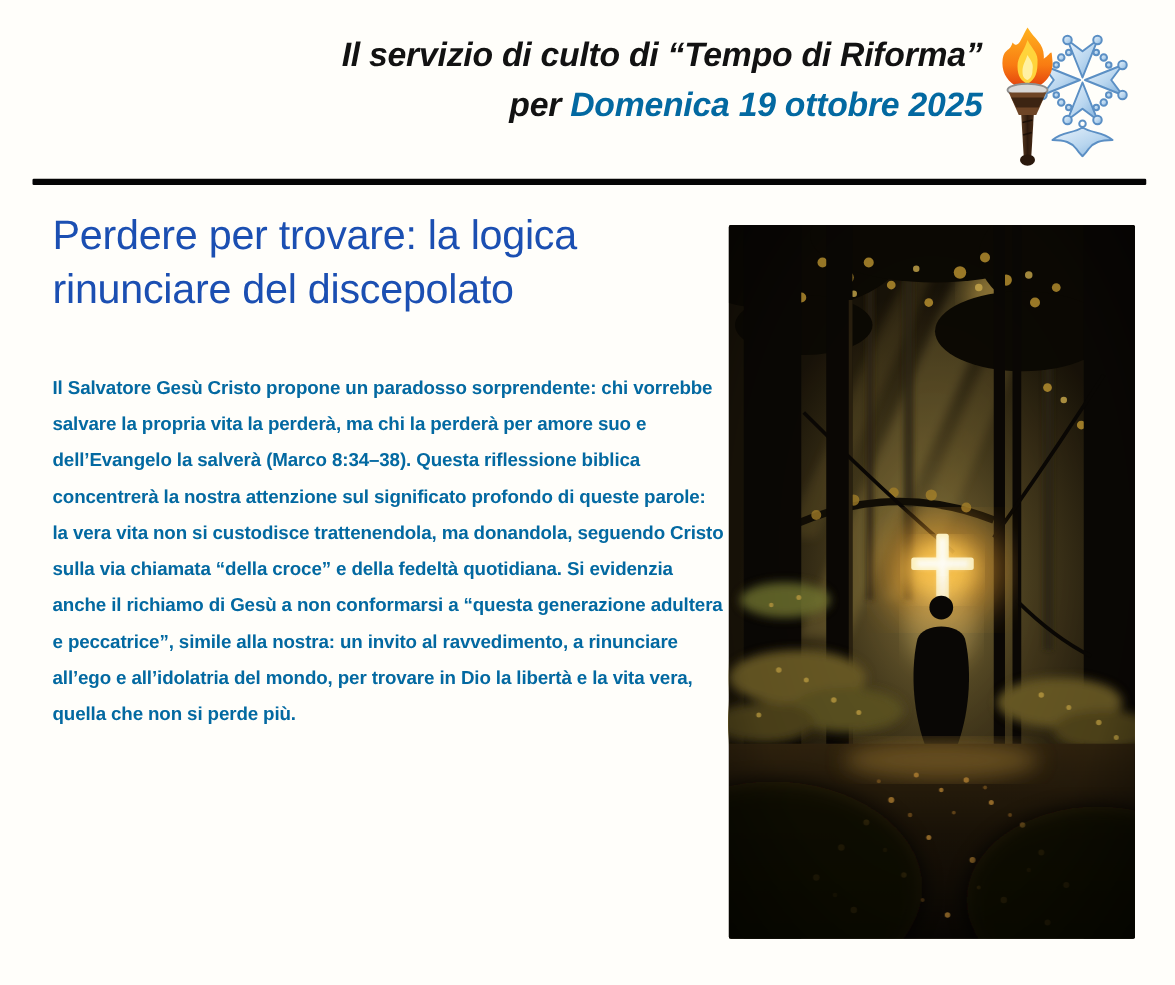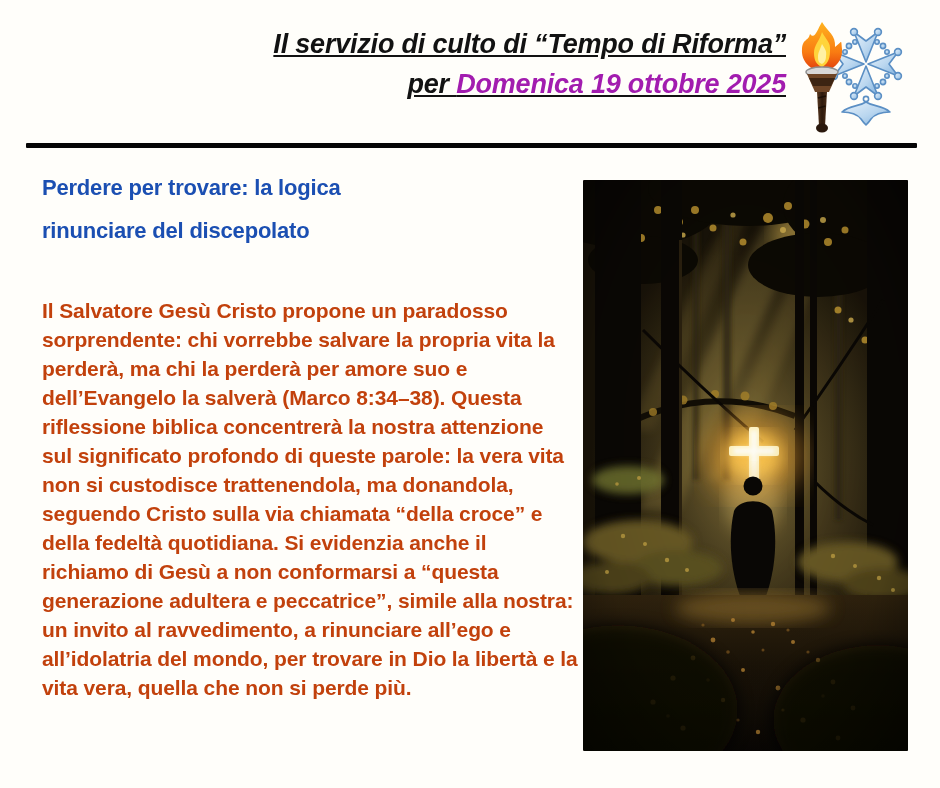--- a/index.html
+++ b/index.html
@@ -7,41 +7,41 @@
     width:940px;height:788px;position:relative;overflow:hidden;
     background:#fffefa;
     font-family:"Liberation Sans","DejaVu Sans",sans-serif;
   }
   .page{position:absolute;inset:0;width:940px;height:788px;}
 
   
   .header-text{
     position:absolute;top:24px;right:154px;text-align:right;
     font-weight:bold;font-style:italic;font-size:27px;line-height:40px;
-    color:#121212;letter-spacing:-0.2px;white-space:nowrap;text-decoration:underline;
-  }
-  .header-text .date{color:#a21caf;}
+    color:#121212;letter-spacing:-0.2px;white-space:nowrap;
+  }
+  .header-text .date{color:#0369a1;}
   .torch{position:absolute;left:796px;top:20px;width:52px;height:116px;z-index:2;}
   .hug-cross{position:absolute;left:824px;top:26px;width:84px;height:100px;z-index:1;}
 
   .rule{
     position:absolute;left:26px;top:143px;width:891px;height:5px;
     background:#050505;border-radius:1px;
   }
 
   
   .heading{
     position:absolute;left:42px;top:166px;width:540px;
-    color:#1b4fb2;font-weight:bold;font-size:22px;line-height:43px;
+    color:#1b4fb2;font-weight:normal;font-size:33px;line-height:43px;
     letter-spacing:-0.2px;
   }
   .heading span{display:block;white-space:pre;}
   .body-text{
     position:absolute;left:42px;top:296px;width:537px;
-    color:#c2410c;font-weight:700;font-size:21px;line-height:29px;
+    color:#0369a1;font-weight:700;font-size:15px;line-height:29px;
     letter-spacing:-0.1px;text-align:left;
   }
 
   
   .photo{
     position:absolute;left:583px;top:180px;width:325px;height:571px;
     border-radius:2px;overflow:hidden;background:#16100a;
   }
   .photo svg{display:block;}
 </style>

